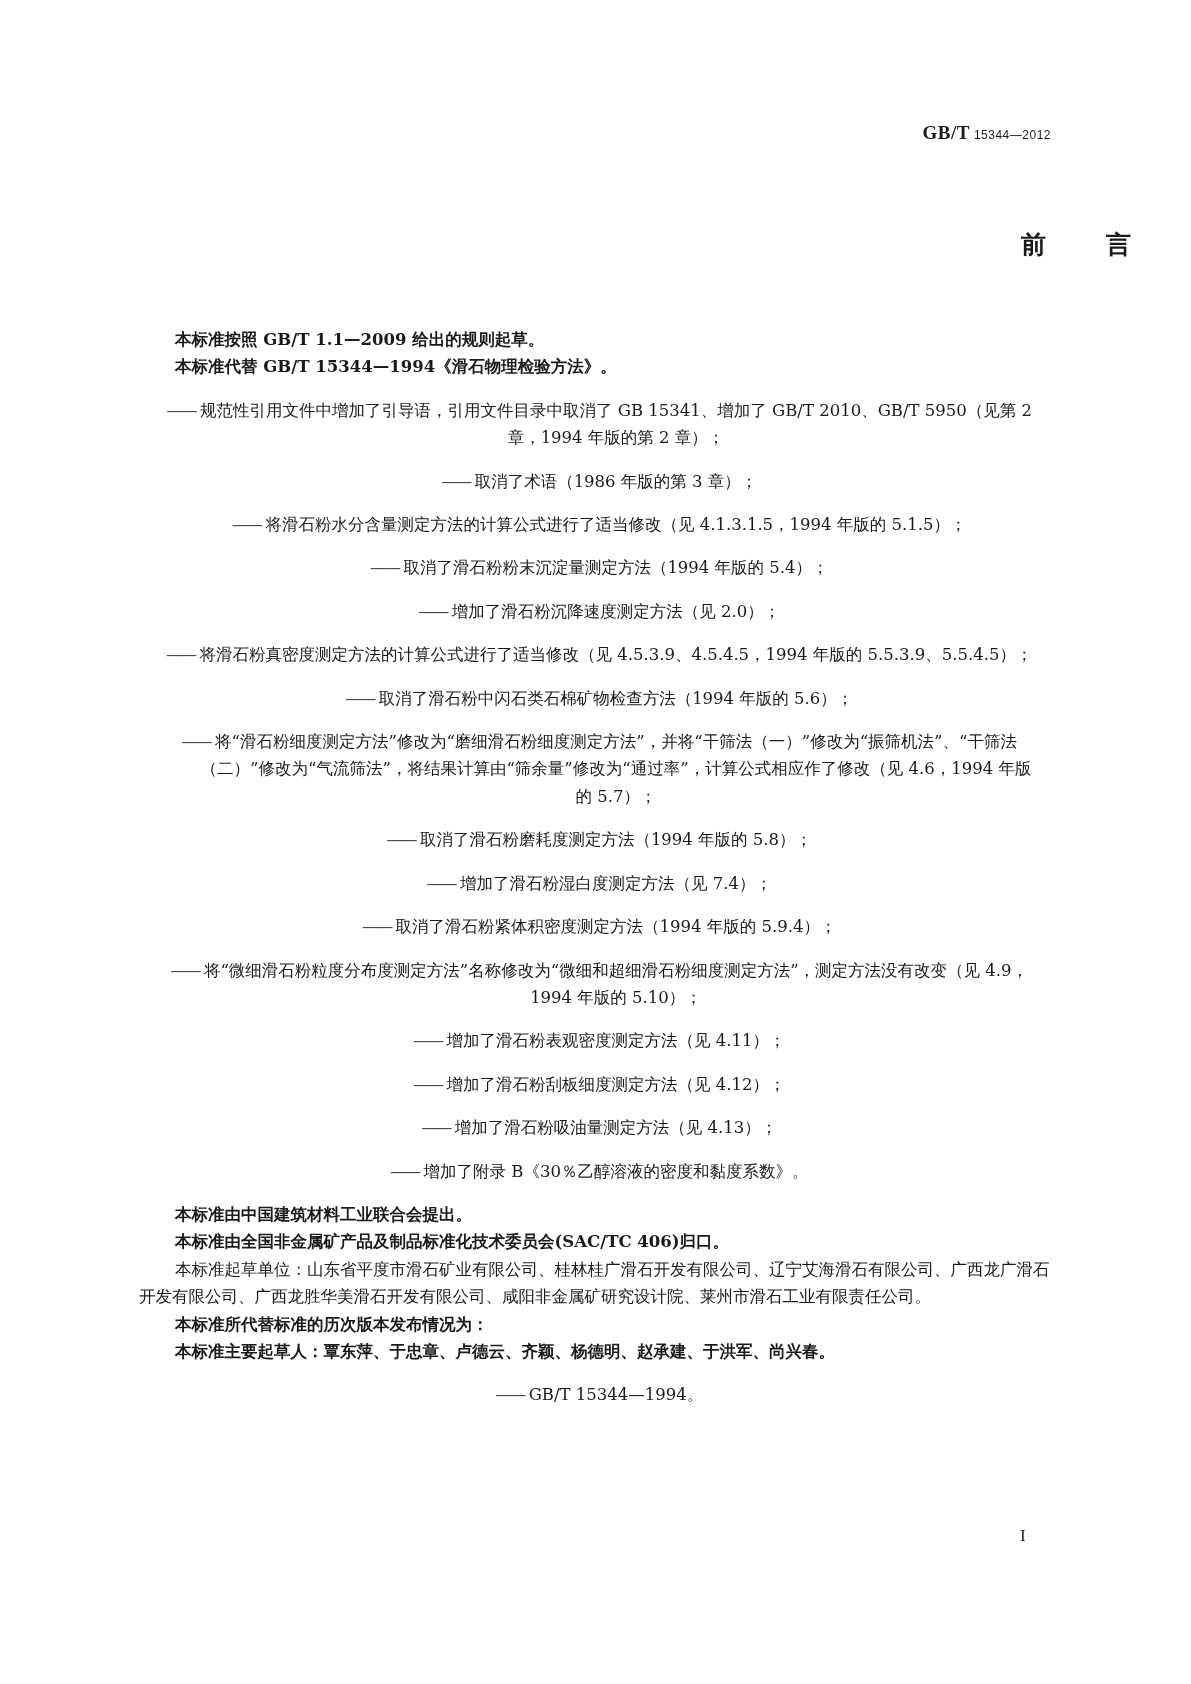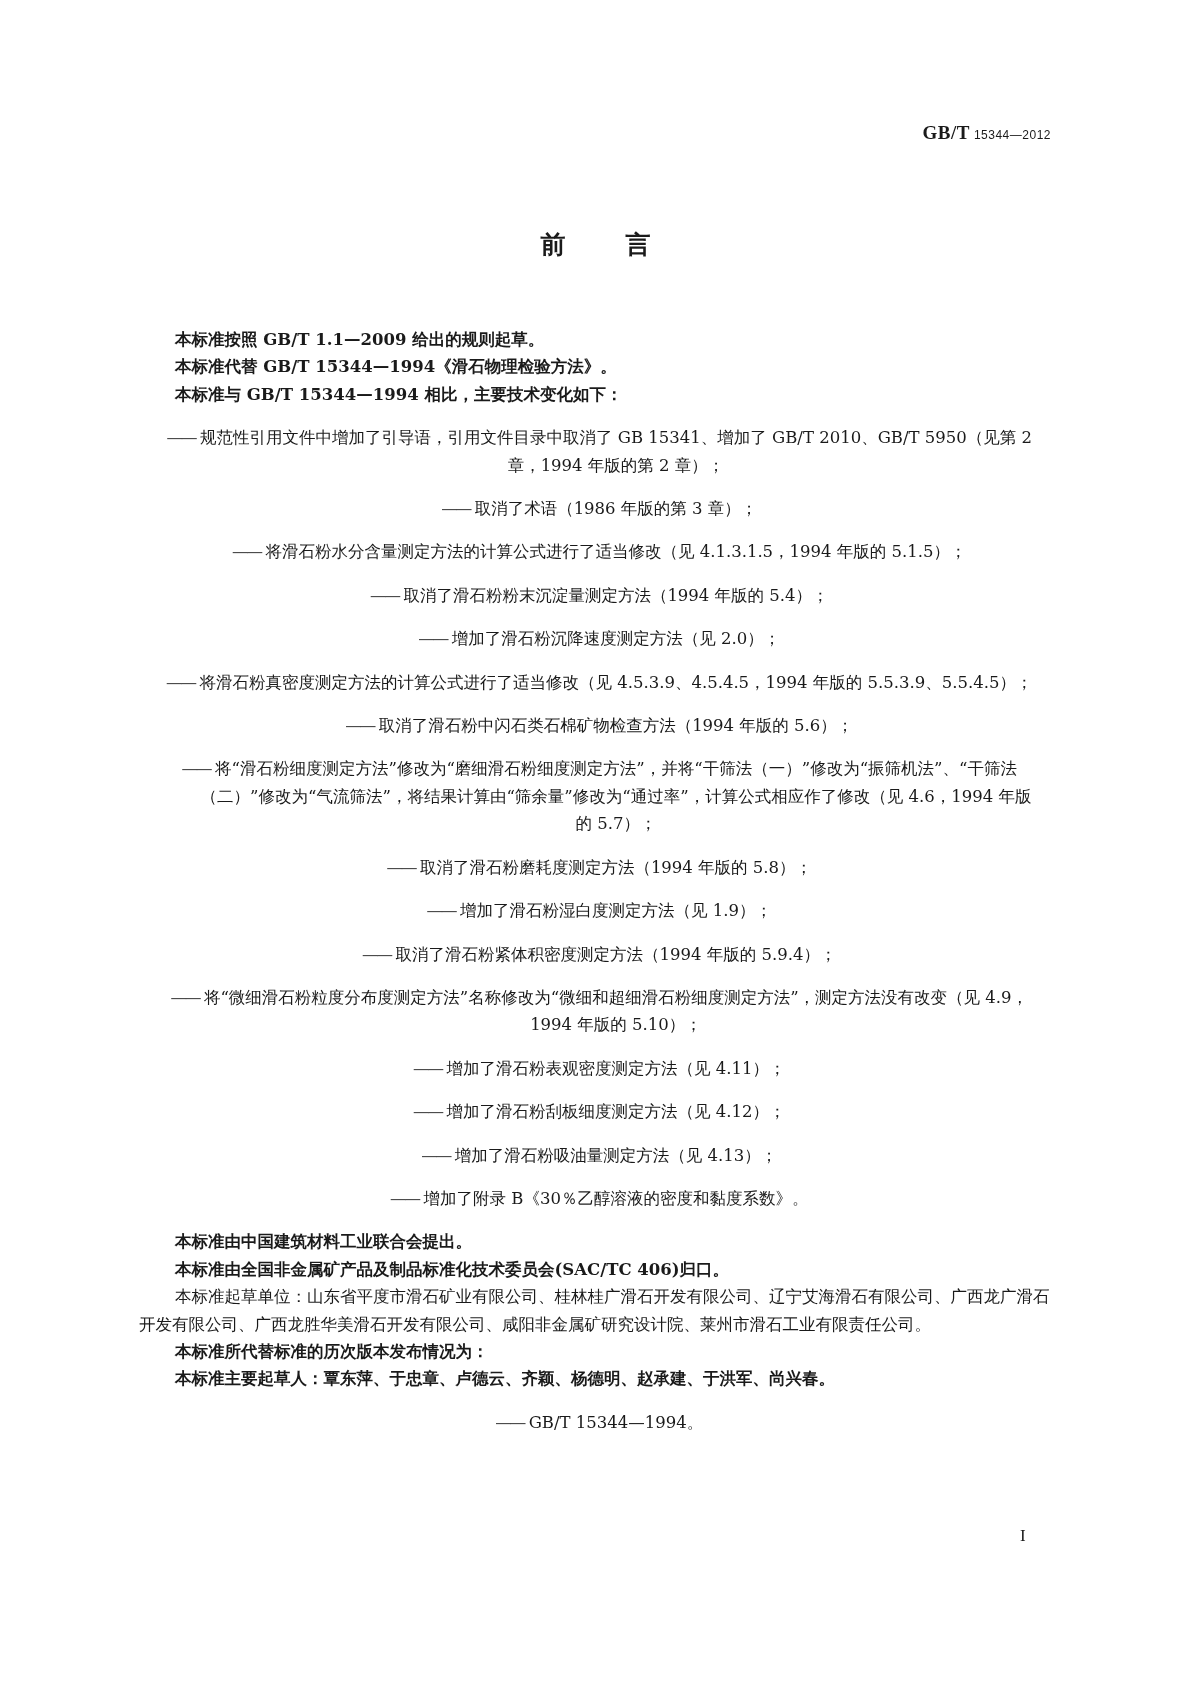--- a/index.html
+++ b/index.html
@@ -9,21 +9,21 @@
       color: #1a1a1a;
     }
     .std-code {
       position: absolute; top: 122px; right: 140px;
       font-size: 17px; letter-spacing: 0.5px;
     }
     .std-code .gb { font-family: Liberation Serif, serif; font-weight: bold; font-size: 19px; }
     .std-code .num { font-family: "Liberation Sans", sans-serif; font-size: 12px; margin-left: 4px; }
     .title {
       position: absolute; top: 228px; left: 0; width: 100%;
-      text-align: center; font-family: Liberation Mono, monospace;
+      text-align: right; font-family: Liberation Mono, monospace;
       font-weight: bold; font-size: 25px; letter-spacing: 60px;
       padding-left: 60px; box-sizing: border-box;
     }
     .body-text {
       position: absolute; top: 326px; left: 175px; width: 880px;
       font-size: 16.5px; line-height: 27.4px;
     }
     .p { margin: 0; text-indent: 0; font-weight: bold; }
     .item { margin: 16px; padding-left: 38px; text-indent: -38px; text-align: center; }
     .item .dash { display: inline-block; width: 38px; text-indent: 0; color: #444; letter-spacing: -2px; }
@@ -38,33 +38,32 @@
 
 <div class="std-code">
   <span class="gb">GB/T</span><span class="num">15344—2012</span>
 </div>
 
 <div class="title">前言</div>
 
 <div class="body-text">
   <p class="p">本标准按照 GB/T 1.1—2009 给出的规则起草。</p>
   <p class="p">本标准代替 GB/T 15344—1994《滑石物理检验方法》。</p>
-  <p class="p">本标准与 GB/T 15344—1994 相比，主要技术变化如下：</p>
 
   <div style="margin-left:-36px;">
     <p class="item"><span class="dash">——</span><span>规范性引用文件中增加了引导语，引用文件目录中取消了 GB 15341、增加了 GB/T 2010、GB/T 5950（见第 2 章，1994 年版的第 2 章）；</span></p>
     <p class="item"><span class="dash">——</span><span>取消了术语（1986 年版的第 3 章）；</span></p>
     <p class="item"><span class="dash">——</span><span>将滑石粉水分含量测定方法的计算公式进行了适当修改（见 4.1.3.1.5，1994 年版的 5.1.5）；</span></p>
     <p class="item"><span class="dash">——</span><span>取消了滑石粉粉末沉淀量测定方法（1994 年版的 5.4）；</span></p>
     <p class="item"><span class="dash">——</span><span>增加了滑石粉沉降速度测定方法（见 2.0）；</span></p>
     <p class="item"><span class="dash">——</span><span>将滑石粉真密度测定方法的计算公式进行了适当修改（见 4.5.3.9、4.5.4.5，1994 年版的 5.5.3.9、5.5.4.5）；</span></p>
     <p class="item"><span class="dash">——</span><span>取消了滑石粉中闪石类石棉矿物检查方法（1994 年版的 5.6）；</span></p>
     <p class="item"><span class="dash">——</span><span>将“滑石粉细度测定方法”修改为“磨细滑石粉细度测定方法”，并将“干筛法（一）”修改为“振筛机法”、“干筛法（二）”修改为“气流筛法”，将结果计算由“筛余量”修改为“通过率”，计算公式相应作了修改（见 4.6，1994 年版的 5.7）；</span></p>
     <p class="item"><span class="dash">——</span><span>取消了滑石粉磨耗度测定方法（1994 年版的 5.8）；</span></p>
-    <p class="item"><span class="dash">——</span><span>增加了滑石粉湿白度测定方法（见 1.9）；</span></p>
+    <p class="item"><span class="dash">——</span><span>增加了滑石粉湿白度测定方法（见 7.4）；</span></p>
     <p class="item"><span class="dash">——</span><span>取消了滑石粉紧体积密度测定方法（1994 年版的 5.9.4）；</span></p>
     <p class="item"><span class="dash">——</span><span>将“微细滑石粉粒度分布度测定方法”名称修改为“微细和超细滑石粉细度测定方法”，测定方法没有改变（见 4.9，1994 年版的 5.10）；</span></p>
     <p class="item"><span class="dash">——</span><span>增加了滑石粉表观密度测定方法（见 4.11）；</span></p>
     <p class="item"><span class="dash">——</span><span>增加了滑石粉刮板细度测定方法（见 4.12）；</span></p>
     <p class="item"><span class="dash">——</span><span>增加了滑石粉吸油量测定方法（见 4.13）；</span></p>
     <p class="item"><span class="dash">——</span><span>增加了附录 B《30％乙醇溶液的密度和黏度系数》。</span></p>
   </div>
 
   <p class="p">本标准由中国建筑材料工业联合会提出。</p>
   <p class="p">本标准由全国非金属矿产品及制品标准化技术委员会(SAC/TC 406)归口。</p>

